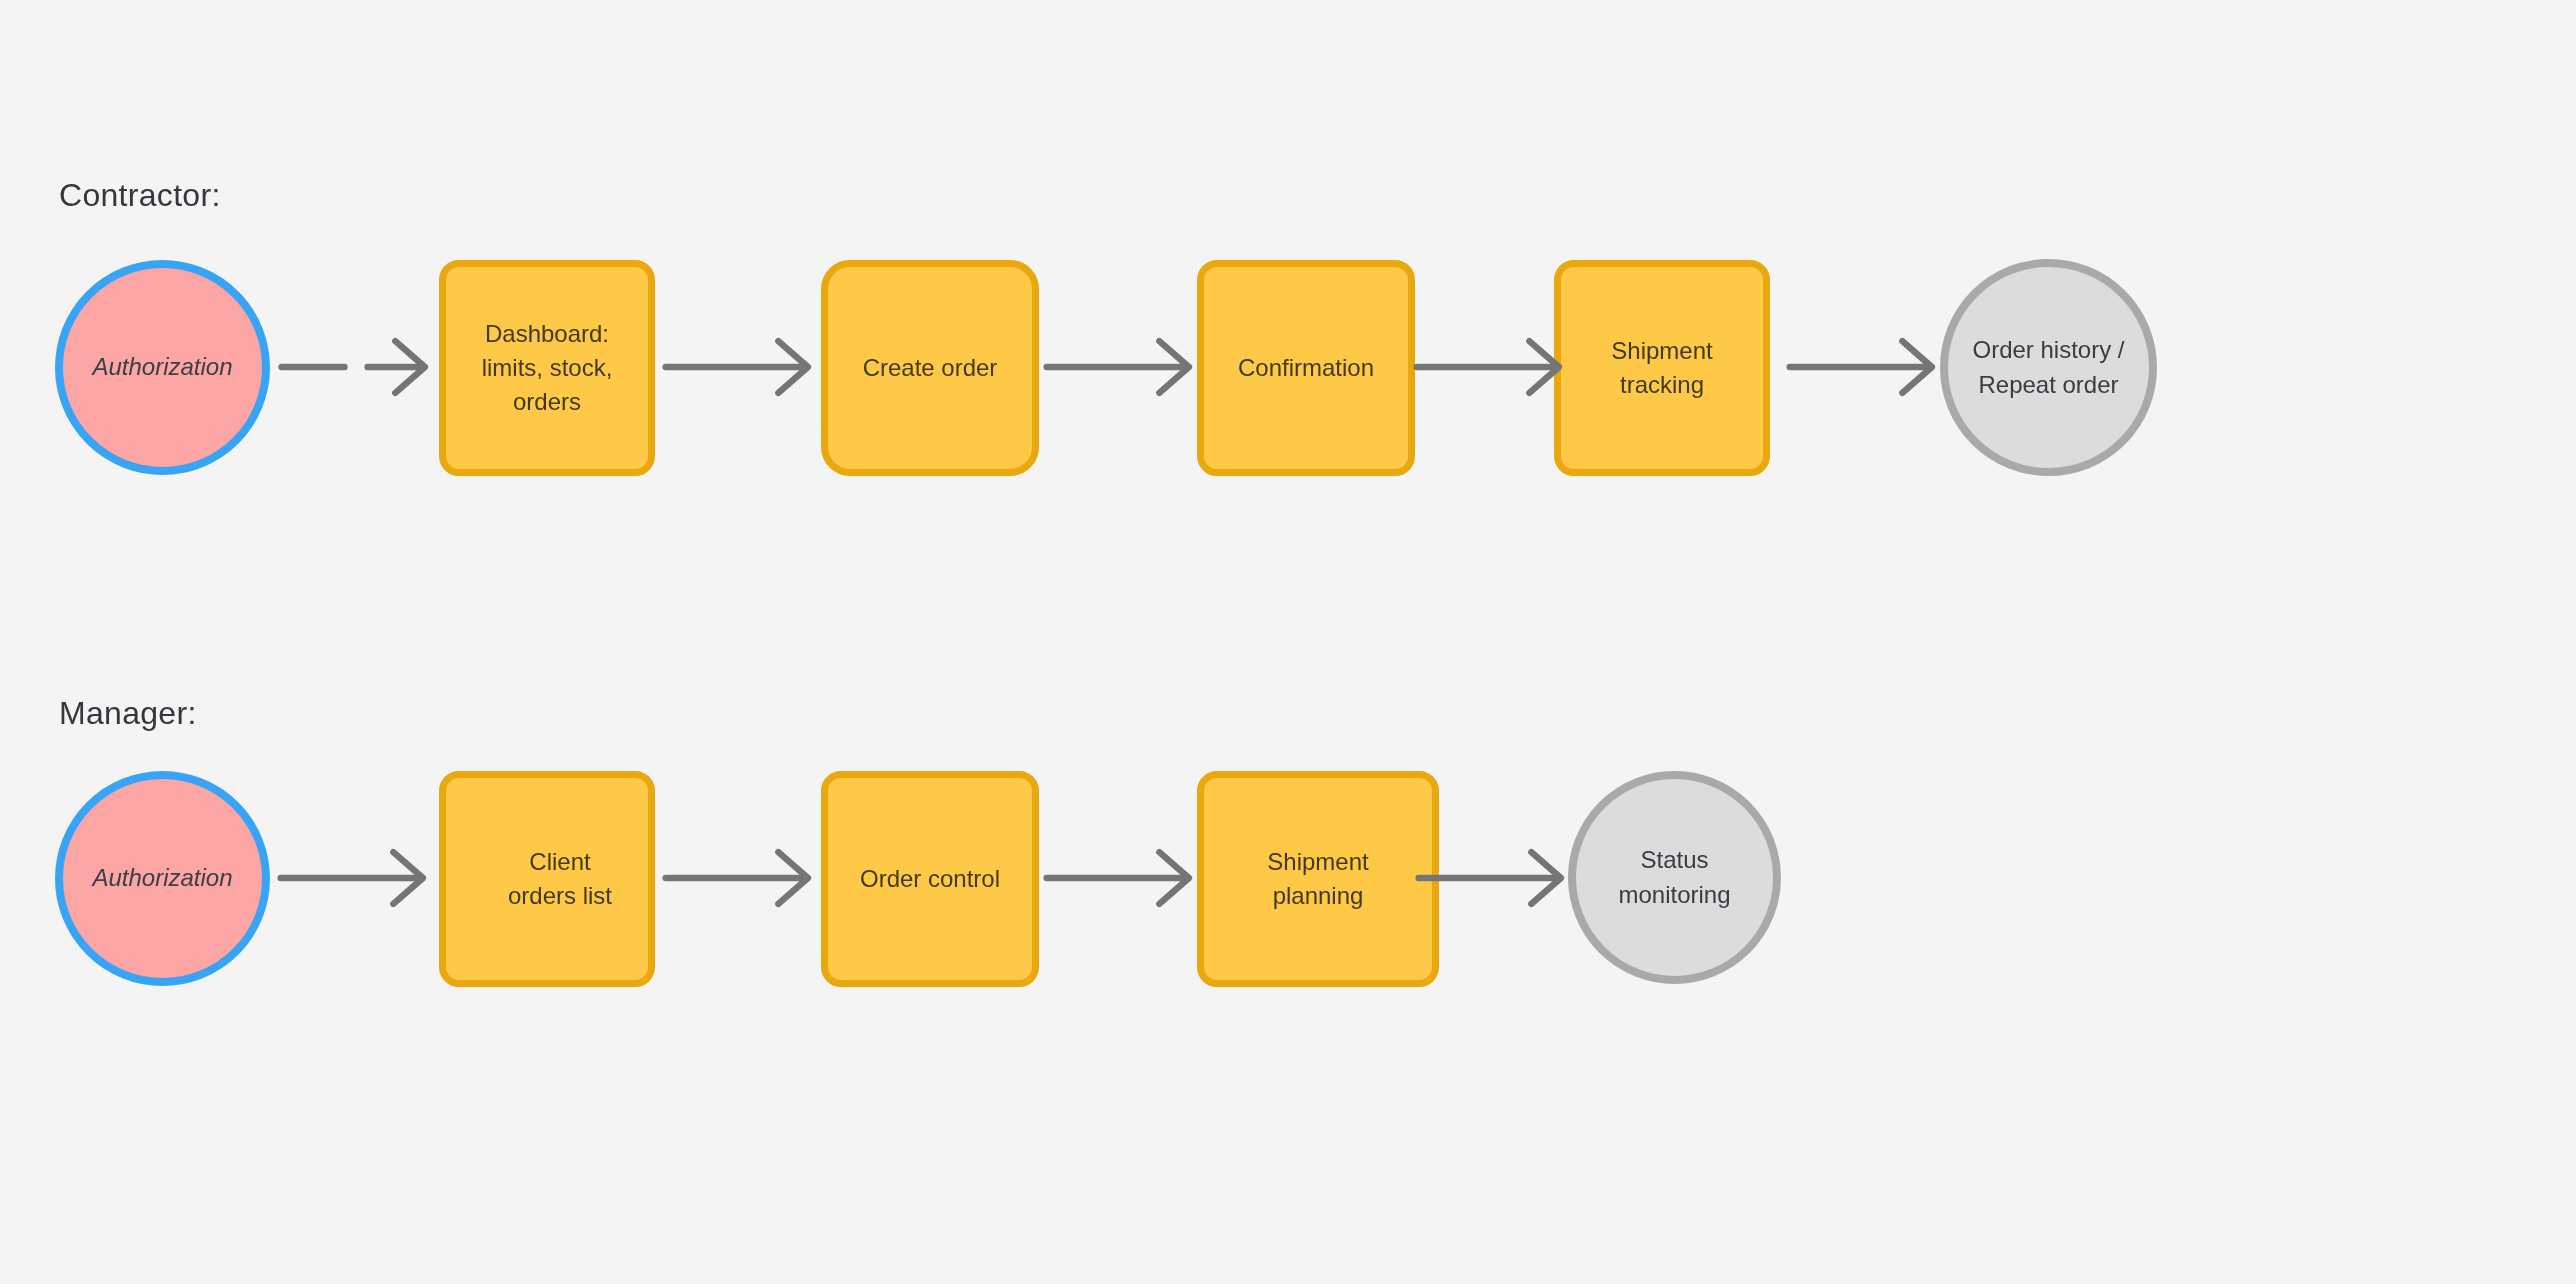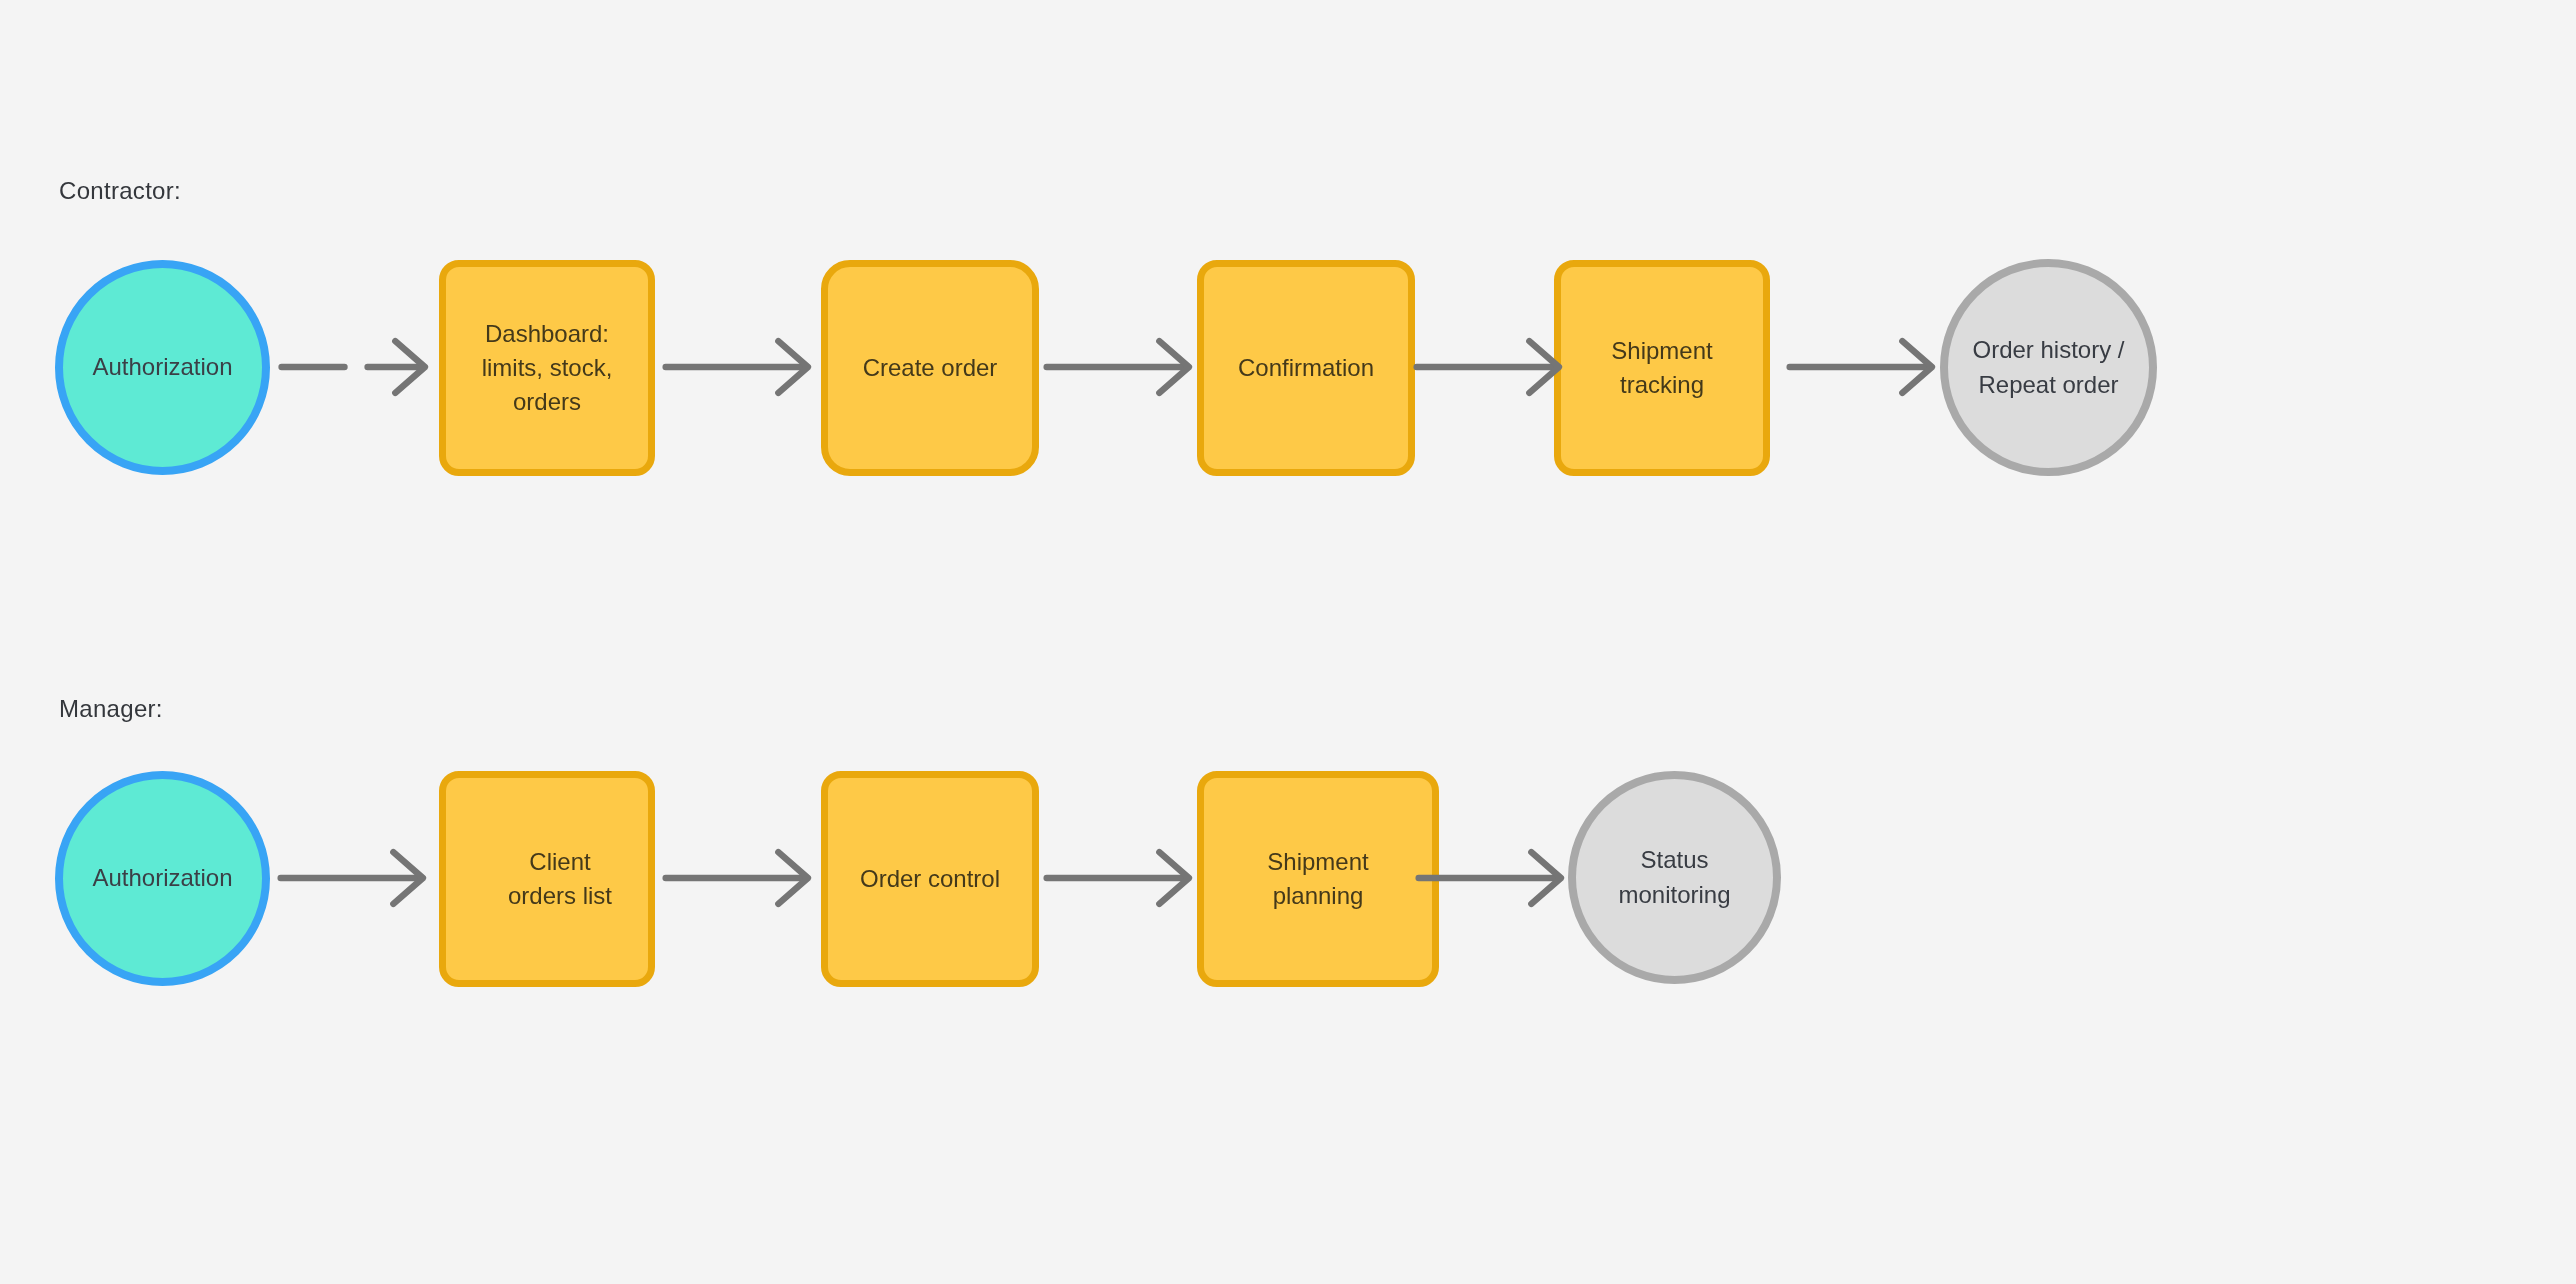--- a/index.html
+++ b/index.html
@@ -5,42 +5,43 @@
   html, body { margin: 0; padding: 0; }
   body {
     width: 2576px; height: 1284px;
     background: #f4f4f4;
     font-family: "Liberation Sans", sans-serif;
     position: relative;
     overflow: hidden;
   }
   .section-label {
     position: absolute;
-    font-size: 24px;
+    font-size: 32px;
     font-weight: 500;
     color: #34373c;
     letter-spacing: 0.3px;
   }
   .node {
     position: absolute;
     display: flex;
     align-items: center;
     justify-content: center;
     text-align: center;
     box-sizing: border-box;
     font-size: 24px;
     line-height: 1.42;
   }
   .circle-blue {
     width: 215px; height: 215px;
     border-radius: 50%;
-    background: #5eead4;
+    background: #fca5a5;
     border: 8.3px solid #38a4f5;
     color: #3b3f46;
     padding: 9.2px 24px;
+    font-style: italic;
   }
   .circle-gray {
     width: 217px; height: 217px;
     border-radius: 50%;
     background: #dcdcdc;
     border: 8.3px solid #a9a9a9;
     color: #383c43;
     padding: 9.2px 20px;
   }
   .box {

